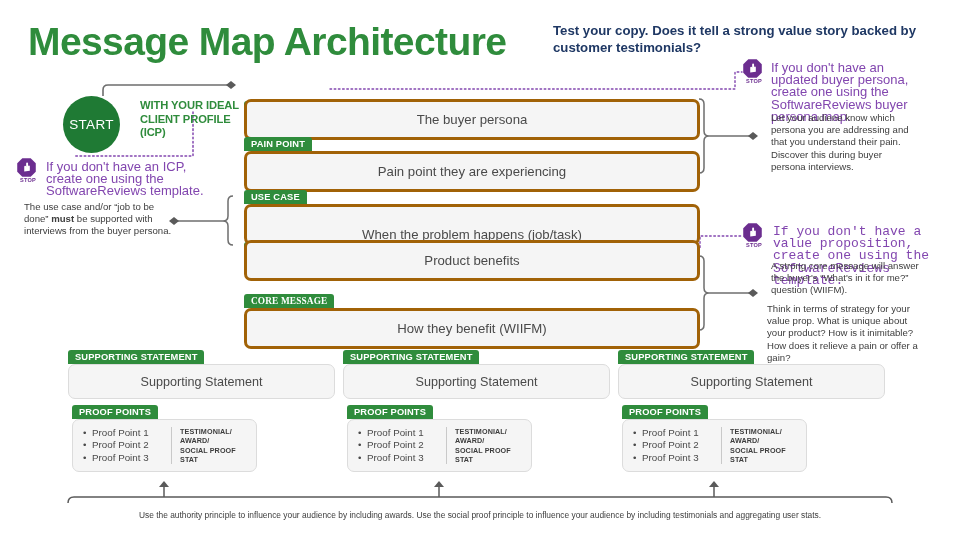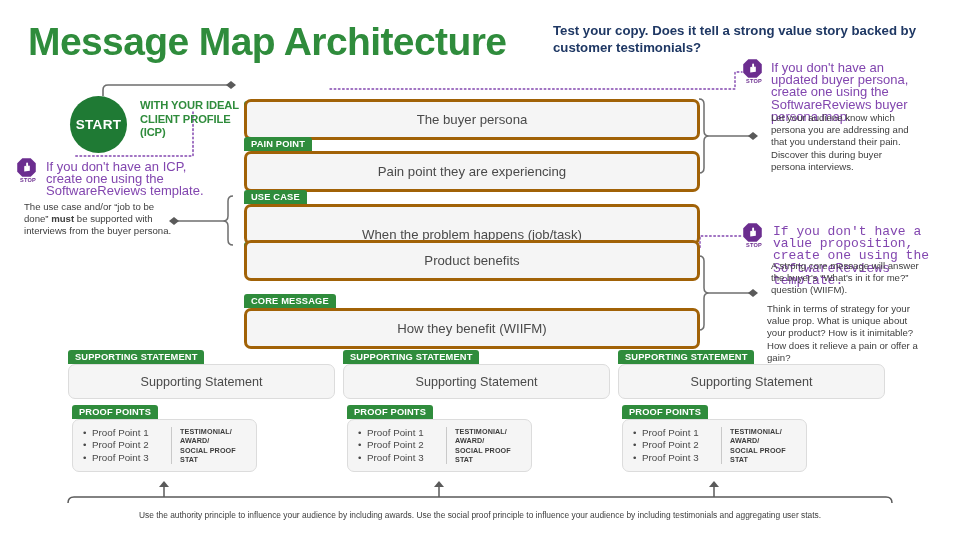--- a/index.html
+++ b/index.html
@@ -16,22 +16,22 @@
     left:28px;top:19px;font-size:39px;font-weight:bold;color:#2f8c3c;
     letter-spacing:-0.6px;line-height:46px;white-space:nowrap;
   }
   #subtitle{
     left:553px;top:22px;width:392px;font-size:13.2px;font-weight:bold;
     color:#1f3864;line-height:17px;
   }
 
   
   #start-circle{
-    left:70px;top:96px;width:57px;height:57px;border-radius:50%;
-    background:#1f7a34;color:#fff;font-size:13.5px;font-weight:bold;
+    left:63px;top:96px;width:57px;height:57px;border-radius:50%;
+    background:#1f7a34;color:#fff;font-size:13.5px;font-weight:normal;
     display:flex;align-items:center;justify-content:center;letter-spacing:.3px;
   }
   #icp-label{
     left:140px;top:99px;width:105px;font-size:11.2px;font-weight:bold;
     color:#2f8c3c;line-height:13.5px;letter-spacing:-0.1px;
   }
 
   
   .tag{
     height:14px;background:#2f8c3c;color:#fff;font-size:9.3px;font-weight:bold;
@@ -144,21 +144,21 @@
   <span>When the problem happens (job/task)</span>
 </div>
 
 <div class="abs tagwrap" style="left:244px;top:242px;">
   <div class="tag">VALUE PROPOSITION</div>
 </div>
 <div class="abs mainbox" style="left:244px;top:240px;width:450px;height:35px;text-align:center;">
   <span>Product benefits</span>
 </div>
 
-<div class="abs tagwrap" style="left:244px;top:294px;">
+<div class="abs tagwrap" style="left:244px;top:294px;font-family:Liberation Serif, serif;">
   <div class="tag">CORE MESSAGE</div>
 </div>
 <div class="abs mainbox" style="left:244px;top:308px;width:450px;height:35px;">
   <span>How they benefit (WIIFM)</span>
 </div>
 
 <div class="abs" style="left:16px;top:157px;width:24px;">
   <svg class="stop" viewBox="0 0 24 24">
     <polygon points="7.2,1.4 16.8,1.4 22.6,7.2 22.6,16.8 16.8,22.6 7.2,22.6 1.4,16.8 1.4,7.2" fill="#6b2d8f"></polygon>
     <path d="M9.4 16.6 L9.4 11.0 q0-1.1 1.1-1.1 1.1 0 1.1 1.1 l0-3.6 q0-1.1 1.1-1.1 1.1 0 1.1 1.1 l0 3.1 q0-0.9 1.0-0.9 1.0 0 1.0 0.9 l0 5.1 z" fill="#ffffff"></path>

